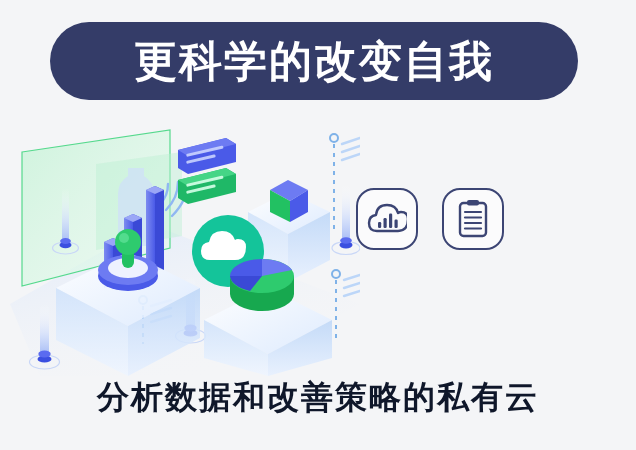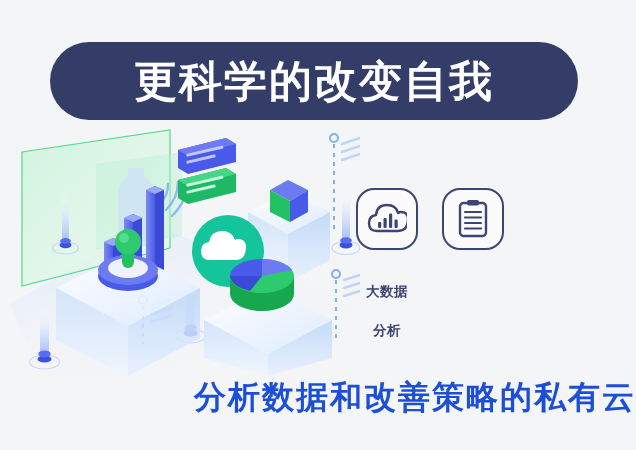--- a/index.html
+++ b/index.html
@@ -22,21 +22,20 @@
     position: absolute;
     left: 50px;
     top: 22px;
     width: 528px;
     height: 78px;
     background: #343c68;
     border-radius: 39px;
     display: flex;
     align-items: center;
     justify-content: center;
-    margin-top: 20px;
   }
   .headline-text {
     color: #ffffff;
     font-size: 43px;
     font-weight: 700;
     letter-spacing: 2px;
     line-height: 1;
     white-space: nowrap;
   }
 
@@ -86,22 +85,22 @@
     letter-spacing: 0.5px;
     white-space: pre-line;
   }
 
   
   .tagline {
     position: absolute;
     left: 0;
     top: 380px;
     width: 636px;
-    text-align: right;
-    color: #1d4ed8;
+    text-align: center;
+    color: #0f172a;
     font-size: 32px;
     font-weight: 700;
     letter-spacing: 2px;
     line-height: 1.1;
     white-space: nowrap;
   }
 </style>
 </head>
 <body>
 
@@ -310,24 +309,20 @@
       <div class="feature-badge">
         <svg width="40" height="36" viewBox="0 0 40 36">
           <path d="M10,30 q-8,0 -8,-8 q0,-7 7,-8 q1,-10 11,-10 q9,0 11,8 q1.5,-1 3,-1 q7,0 7,7 q0,12 -10,12 z" fill="none" stroke="#3c4574" stroke-width="2.4" stroke-linejoin="round"></path>
           <g fill="#3c4574">
             <rect x="11" y="21" width="3.2" height="6" rx="1.2"></rect>
             <rect x="16.5" y="17" width="3.2" height="10" rx="1.2"></rect>
             <rect x="22" y="12.5" width="3.2" height="14.5" rx="1.2"></rect>
             <rect x="27.5" y="18.5" width="3.2" height="8.5" rx="1.2"></rect>
           </g>
         </svg>
-      </div>
-      <div class="feature-label">
-        <span>大数据</span><br>
-        <span>分析</span>
       </div>
     </div>
 
     <div class="feature">
       <div class="feature-badge">
         <svg width="34" height="40" viewBox="0 0 34 40">
           <rect x="4" y="4" width="26" height="33" rx="3.5" fill="none" stroke="#3c4574" stroke-width="2.4"></rect>
           <rect x="11" y="1" width="12" height="5.5" rx="2" fill="#3c4574"></rect>
           <g stroke="#3c4574" stroke-width="2.2" stroke-linecap="round">
             <line x1="9" y1="13" x2="25" y2="13"></line>

